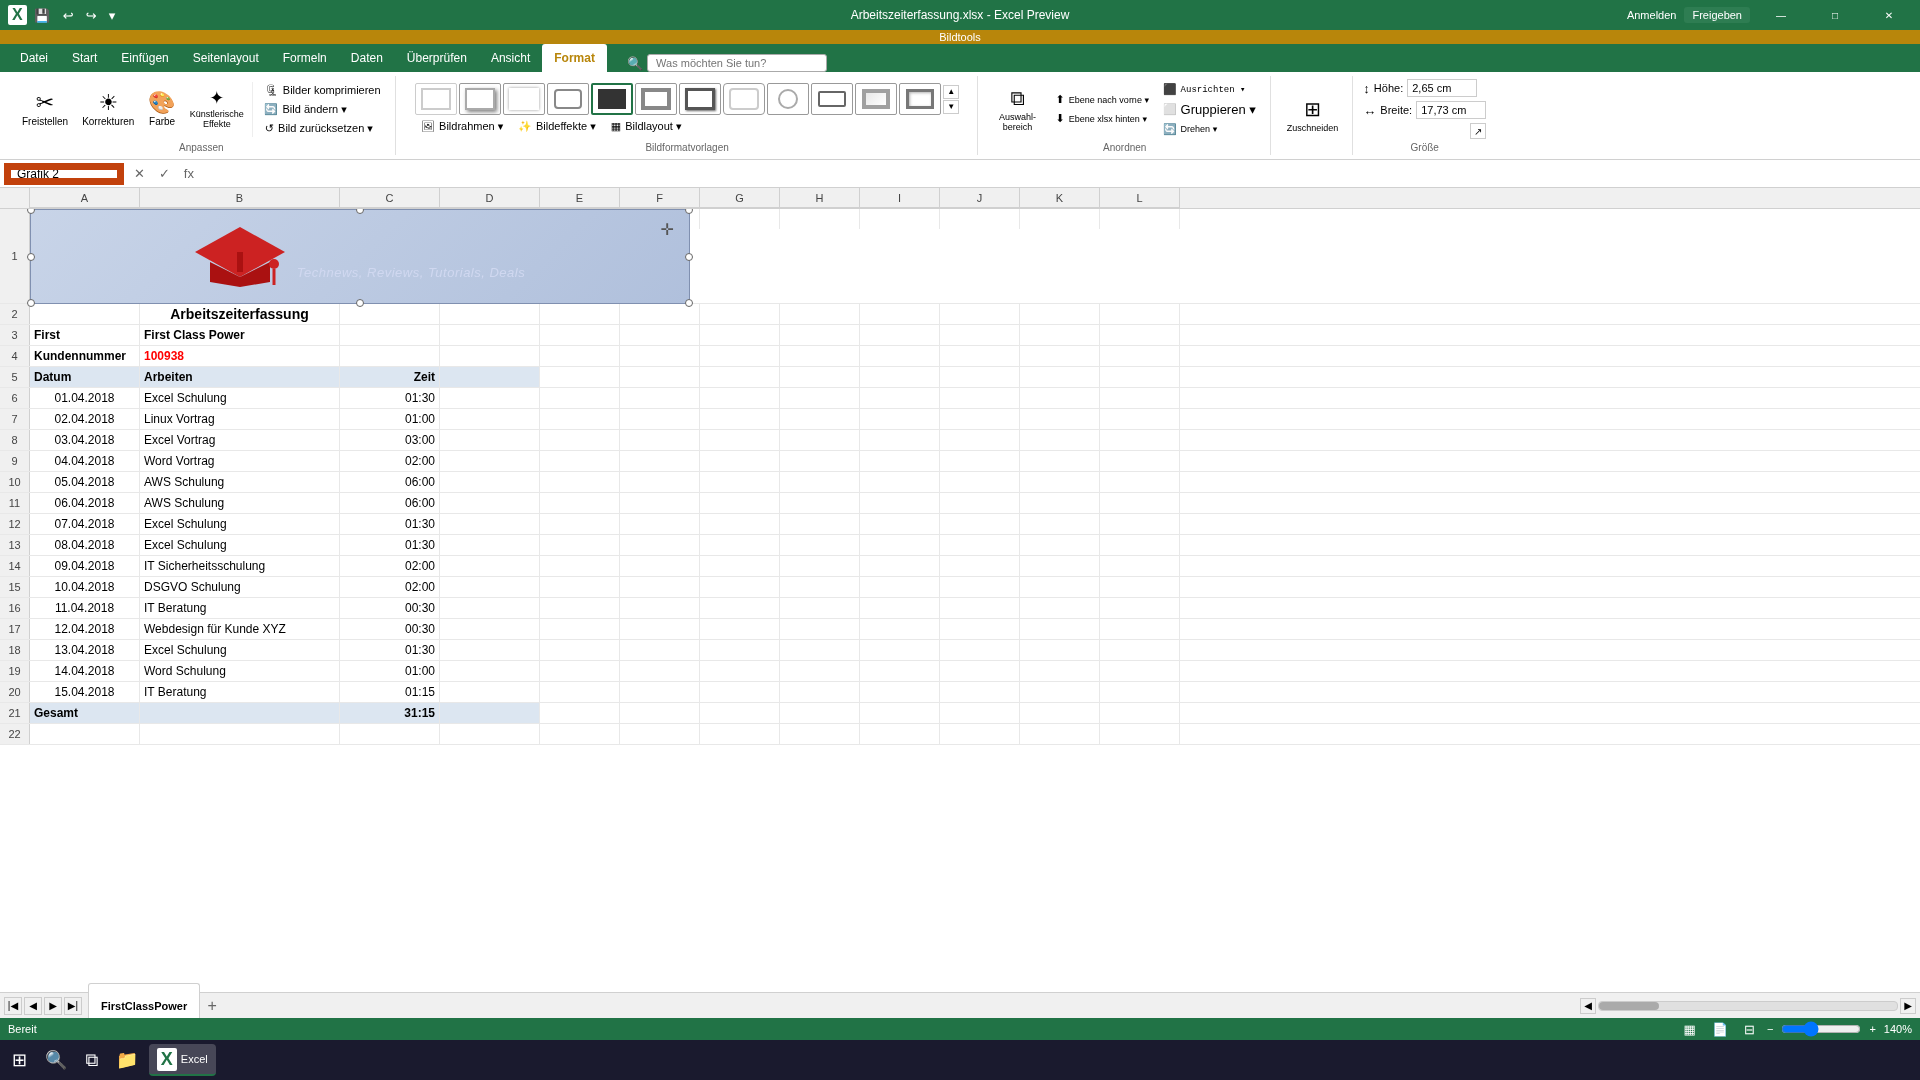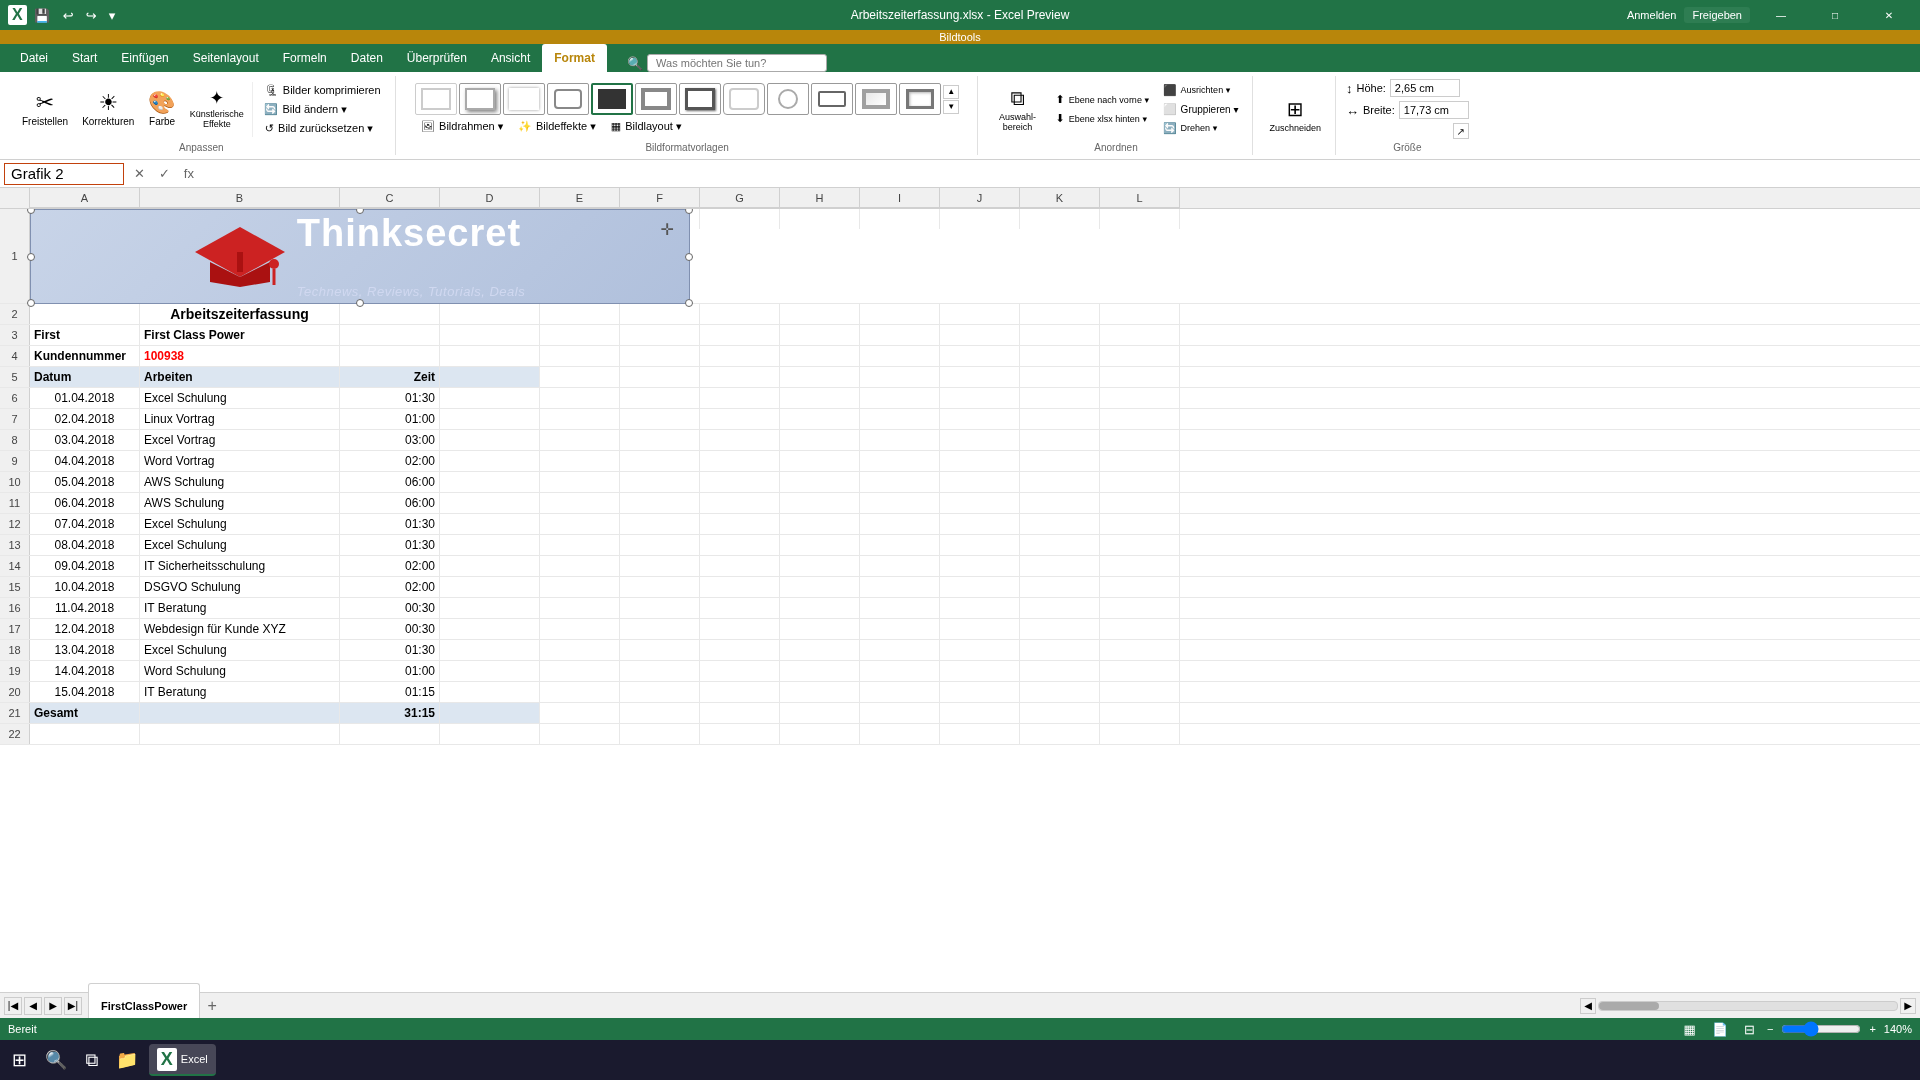--- a/index.html
+++ b/index.html
@@ -98,23 +98,23 @@
       background: white;
       border-bottom: 1px solid #d0d0d0;
       display: flex;
       align-items: center;
       height: 28px;
       padding: 0 4px;
       gap: 4px;
     }
     .name-box {
       width: 120px;
-      border: 1px solid #c2410c;
+      border: 7px solid #c2410c;
       padding: 2px 6px;
-      font-size: 15px;
+      font-size: 12px;
       height: 22px;
     }
     .formula-bar-btns { display: flex; gap: 2px; }
     .formula-bar-btn { padding: 2px 6px; cursor: pointer; font-size: 13px; color: #666; }
     .formula-input {
       flex: 1;
       border: none;
       outline: none;
       font-size: 12px;
       padding: 2px 4px;
@@ -455,25 +455,25 @@
             <span style="font-size:9px;">Ebene nach vorne ▾</span>
           </div>
           <div class="ribbon-btn-small">
             <span>⬇</span>
             <span style="font-size:9px;">Ebene xlsx hinten ▾</span>
           </div>
         </div>
         <div style="display:flex;flex-direction:column;gap:2px;">
           <div class="ribbon-btn-small">
             <span>⬛</span>
-            <span style="font-size:9px;">Ausrichten ▾</span>
+            <span style="font-size:9px;font-family:Liberation Mono, monospace;">Ausrichten ▾</span>
           </div>
           <div class="ribbon-btn-small">
             <span>⬜</span>
-            <span style="font-size:10px;">Gruppieren ▾</span>
+            <span style="font-size:13px;">Gruppieren ▾</span>
           </div>
           <div class="ribbon-btn-small">
             <span>🔄</span>
             <span style="font-size:9px;">Drehen ▾</span>
           </div>
         </div>
       </div>
       <div class="ribbon-group-label">Anordnen</div>
     </div>
 
@@ -553,21 +553,20 @@
         <div style="display:flex;align-items:center;gap:12px;">
           <svg width="90" height="80" viewBox="0 0 90 80">
 
             <polygon points="45,10 90,35 45,60 0,35" fill="#cc2222"></polygon>
             <polygon points="45,60 75,45 75,65 45,70 15,65 15,45" fill="#aa1111"></polygon>
             <rect x="42" y="35" width="6" height="20" fill="#aa1111"></rect>
             <circle cx="79" cy="47" r="5" fill="#cc2222"></circle>
             <line x1="79" y1="52" x2="79" y2="68" stroke="#cc2222" stroke-width="3"></line>
           </svg>
           <div>
-            <div style="font-size:38px;font-weight:bold;color:white;font-family:Arial,sans-serif;letter-spacing:1px;line-height:1;">Thinksecret</div>
             <div style="font-size:13px;color:#d0d8f0;font-style:italic;letter-spacing:0.5px;margin-top:32px;">Technews, Reviews, Tutorials, Deals</div>
           </div>
         </div>
       </div>
 
       <div class="grid-row" style="height:95px;">
         <div class="row-num">1</div>
         <div class="cell col-a"></div>
         <div class="cell col-b"></div>
         <div class="cell col-c"></div>

